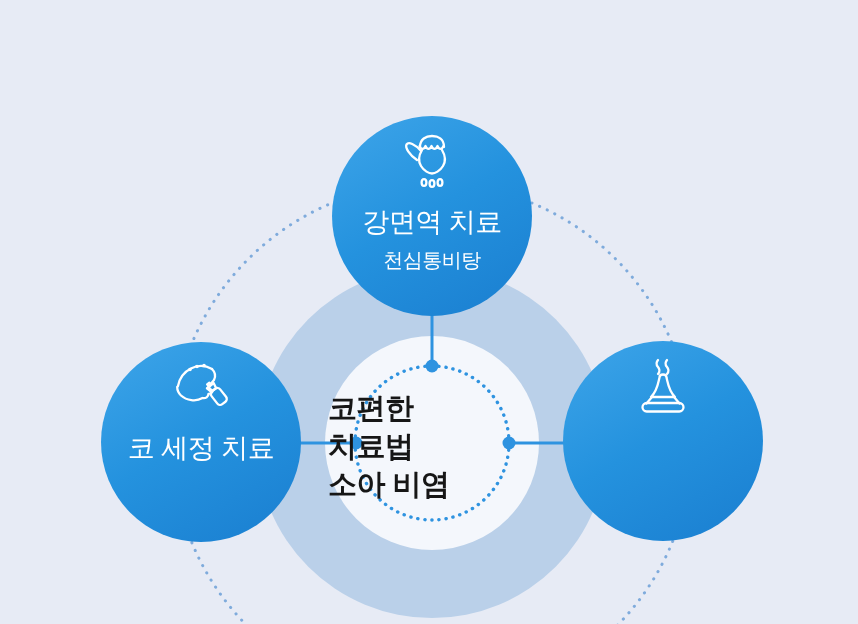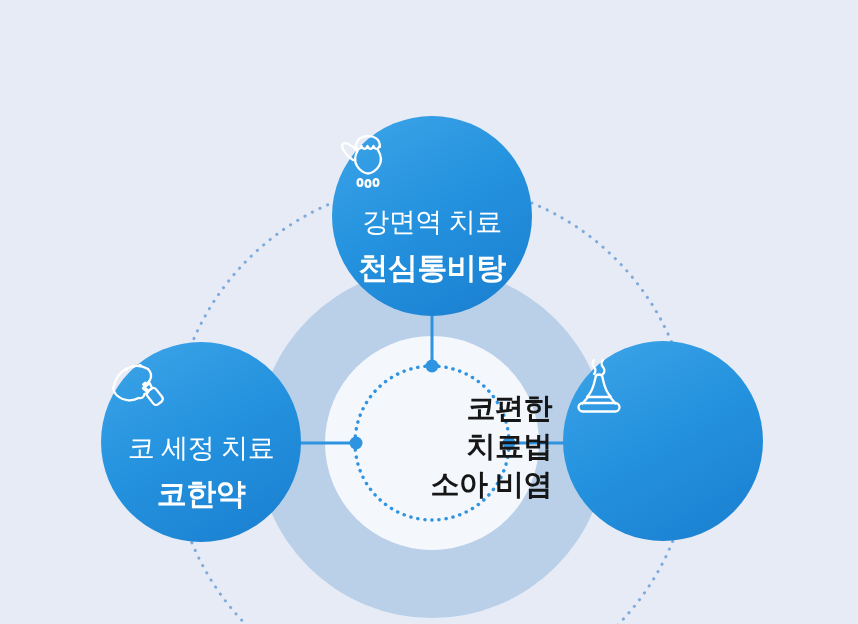--- a/index.html
+++ b/index.html
@@ -14,20 +14,21 @@
   .bg-svg { position: absolute; left: 0; top: 0; }
 
   .bubble {
     position: absolute;
     width: 200px;
     height: 200px;
     border-radius: 50%;
     background: linear-gradient(150deg, #3ea5e9 0%, #2492de 48%, #1a7ed0 100%);
     display: flex;
     flex-direction: column;
+    align-items: center;
     color: #ffffff;
     text-align: center;
   }
   .bubble-top   { left: 332px; top: 116px; }
   .bubble-left  { left: 101px; top: 342px; }
   .bubble-right { left: 563px; top: 341px; }
 
   .bubble-icon { margin-top: 14px; display: block; }
   .bubble-icon path, .bubble-icon circle, .bubble-icon ellipse, .bubble-icon rect {
     fill: none; stroke: #ffffff; stroke-width: 2.3;
@@ -36,33 +37,33 @@
   .bubble-icon .dotfill { fill: #ffffff; stroke: none; }
 
   .bubble-label {
     margin-top: 10px;
     font-size: 27px;
     line-height: 32px;
     font-weight: 400;
     letter-spacing: -0.5px;
   }
   .bubble-name {
-    margin-top: 12px;
-    font-size: 30px;
+    margin-top: 4px;
+    font-size: 20px;
     line-height: 36px;
-    font-weight: 700;
+    font-weight: 400;
     letter-spacing: -0.5px;
   }
 
   .center-title {
     position: absolute;
-    left: 352px;
+    left: 328px;
     top: 389px;
     width: 200px;
-    text-align: right;
+    text-align: left;
     font-size: 29px;
     line-height: 38px;
     font-weight: 800;
     color: #161616;
     letter-spacing: -0.5px;
   }
   .center-title span { display: block; }
 </style>
 </head>
 <body>
@@ -109,21 +110,20 @@
       <circle class="dotfill" cx="32" cy="10.5" r="1.8"></circle>
       <circle class="dotfill" cx="39" cy="9.5" r="1.8"></circle>
       <path d="M47 13 C50 16 51 20 49 24 L44.5 29.5 C43.5 31.5 44.5 33 46.5 33.8 C48.5 35.5 46.5 37.8 43.5 37.8 C43.5 40.8 40.5 42.8 37.5 42 C31 46 21.5 44.5 16 39.5 C13.2 36.8 12.2 33.8 12.2 31"></path>
       <g transform="rotate(-38 46 31)">
         <path d="M44.6 26.5 h2.8 v3 h-2.8 z"></path>
         <path d="M42 29.5 h8.5 l-1.2 5.5 h-6.1 z"></path>
         <rect x="40.8" y="35" width="11" height="16.5" rx="3.5"></rect>
       </g>
     </svg>
     <div class="bubble-label">코 세정 치료</div>
-    <div class="bubble-name">코한약</div>
   </div>
 
   <div class="bubble bubble-right">
     <svg class="bubble-icon" width="72" height="66" viewBox="0 0 72 66">
       <path d="M31 5 q-3 3.5 0 7 q3 3.5 0 7"></path>
       <path d="M40 5 q-3 3.5 0 7 q3 3.5 0 7"></path>
       <path d="M32.5 22.5 c0 -1.8 1.4 -3 3.5 -3 c2.1 0 3.5 1.2 3.5 3 l0.7 3 c1.6 7.5 4.3 13 7.8 16.5 h-24 c3.5 -3.5 6.2 -9 7.8 -16.5 z"></path>
       <path d="M25 42 L19.5 48.5"></path>
       <path d="M47 42 L52.5 48.5"></path>
       <rect x="15.5" y="48" width="41" height="8.5" rx="4.2"></rect>

